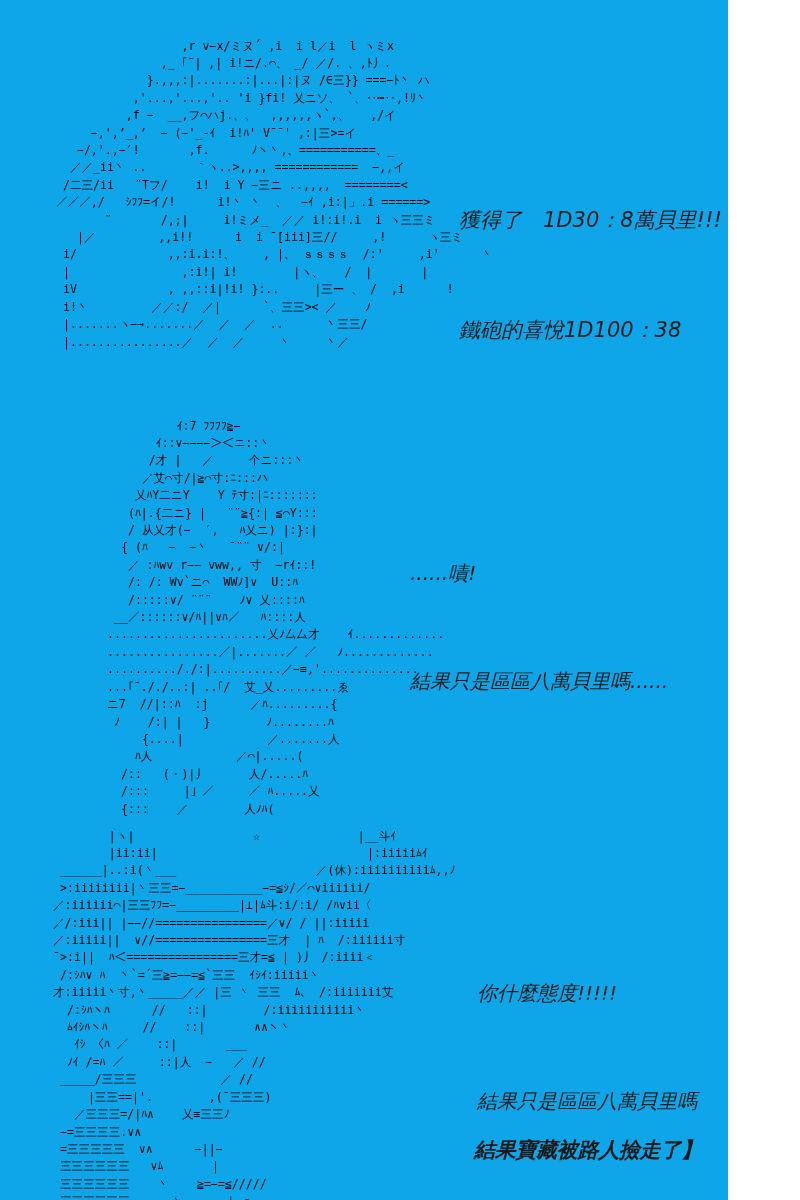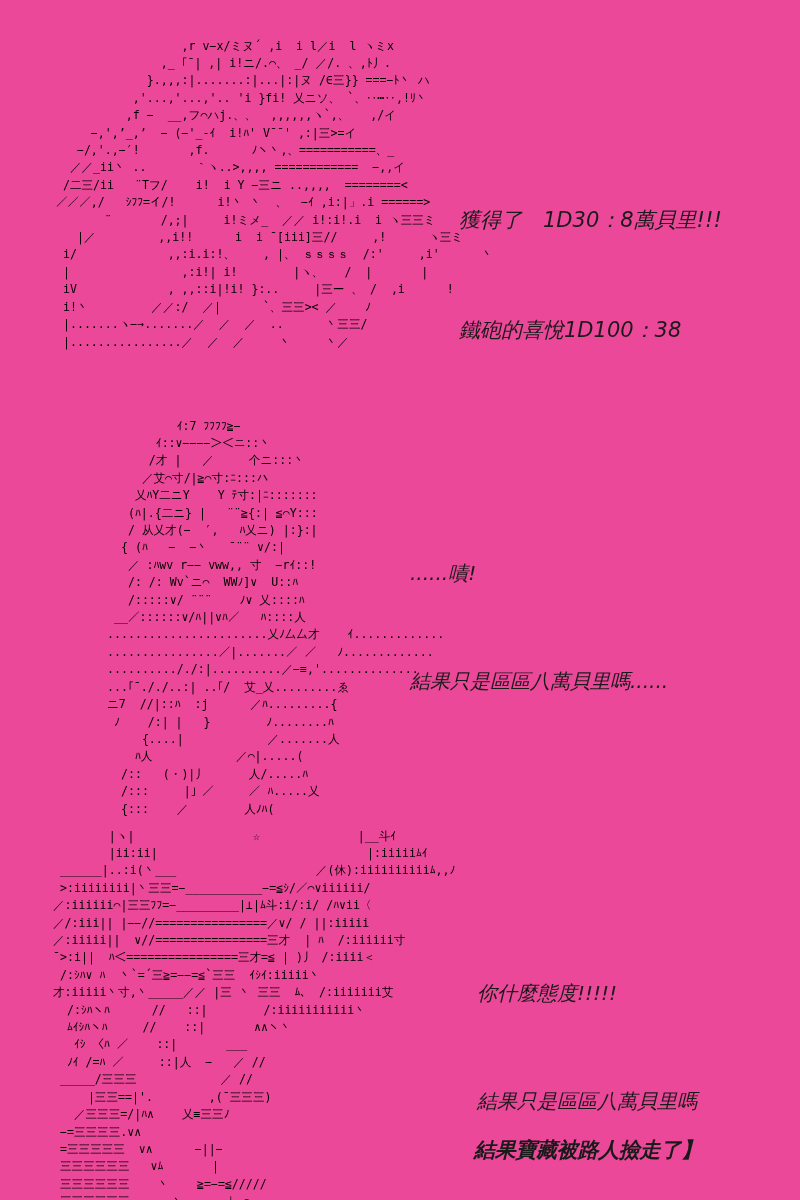--- a/index.html
+++ b/index.html
@@ -12,23 +12,23 @@
     width: 800px;
     height: 1200px;
     position: relative;
     overflow: hidden;
     font-family: "DejaVu Sans", sans-serif;
     color: #000000;
   }
 
   .page {
     position: relative;
-    width: 800px;
+    width: 728px;
     height: 1200px;
-    background: #ec4899;
+    background: #0ea5e9;
   }
 
   
   .aa {
     position: absolute;
     font-family: "DejaVu Sans Mono", "Liberation Mono", monospace;
     white-space: pre;
     color: #000000;
     letter-spacing: 0px;
     -webkit-font-smoothing: none;

